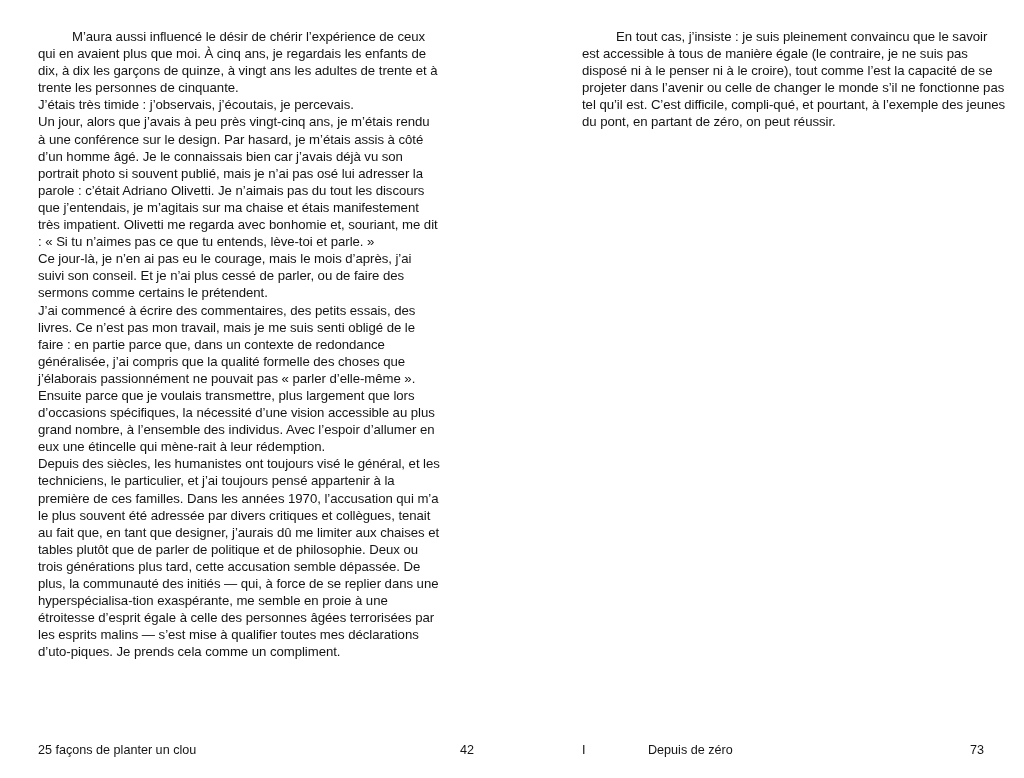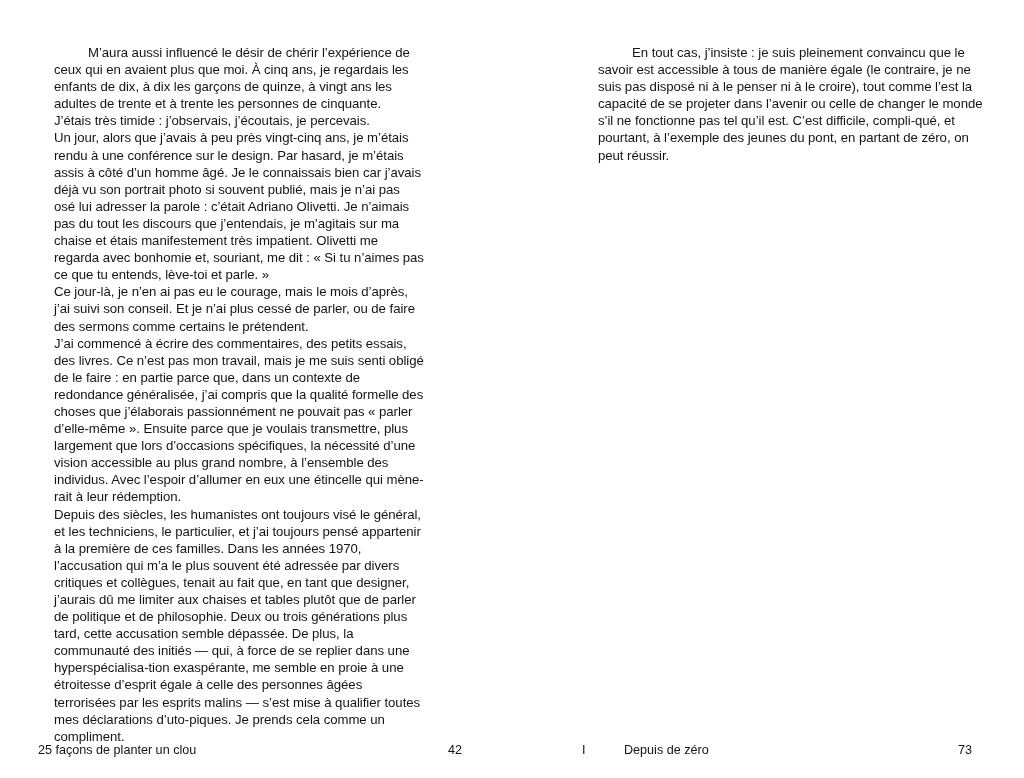--- a/index.html
+++ b/index.html
@@ -33,33 +33,34 @@
     padding: 28px 16px 0 70px;
   }
   .body-text {
     font-size: 13.2px;
     line-height: 17.1px;
     letter-spacing: -0.05px;
     text-align: left;
     color: #141414;
   }
   .body-text p {
-    margin: 16px;
+    margin: 0;
     text-indent: 34px;
     white-space: pre-line;
   }
   .footer {
     position: absolute;
     left: 0;
-    right: 12px;
+    right: 0;
     bottom: 19px;
     height: 18px;
     font-size: 12.6px;
     line-height: 18px;
     color: #141414;
+    gap: 24px;
   }
   .footer-left {
     padding: 0 38px;
     display: flex;
     align-items: baseline;
   }
   .footer-right {
     padding: 0 40px 0 70px;
     display: flex;
     align-items: baseline;

